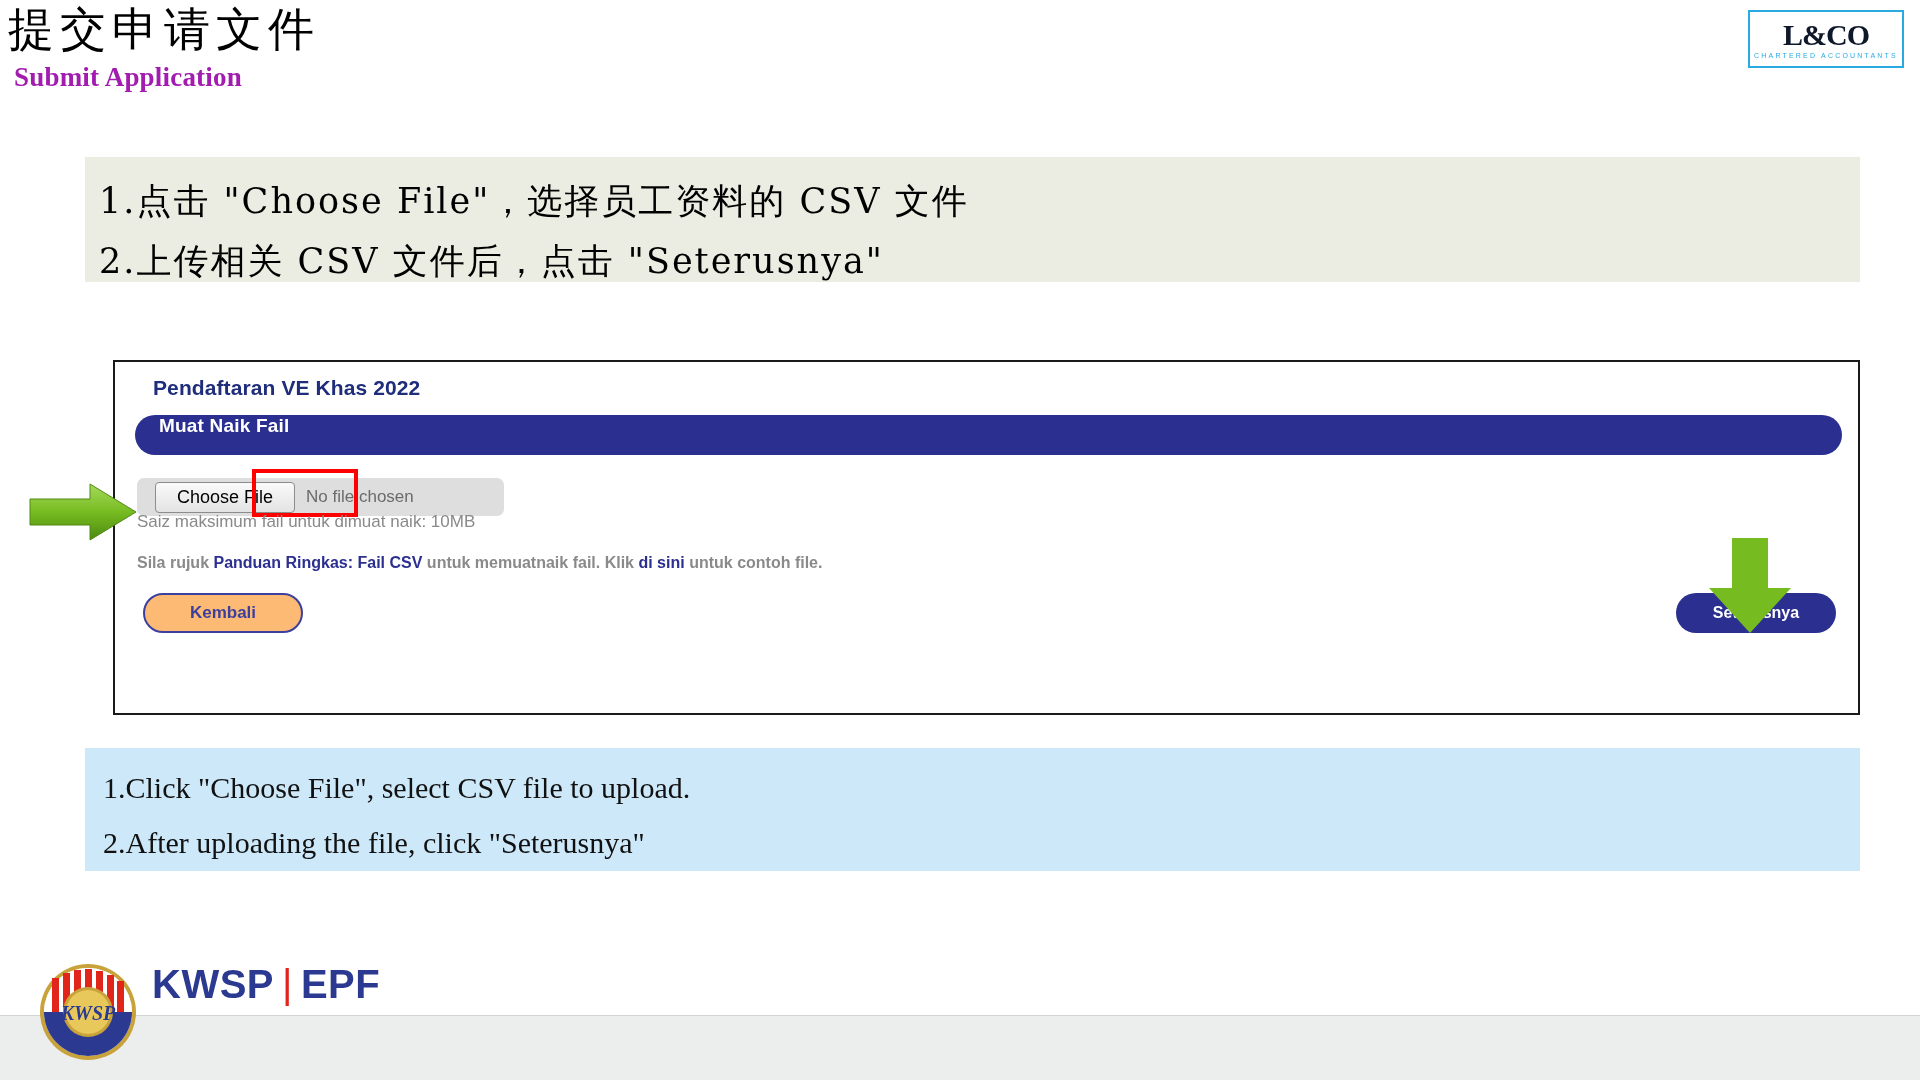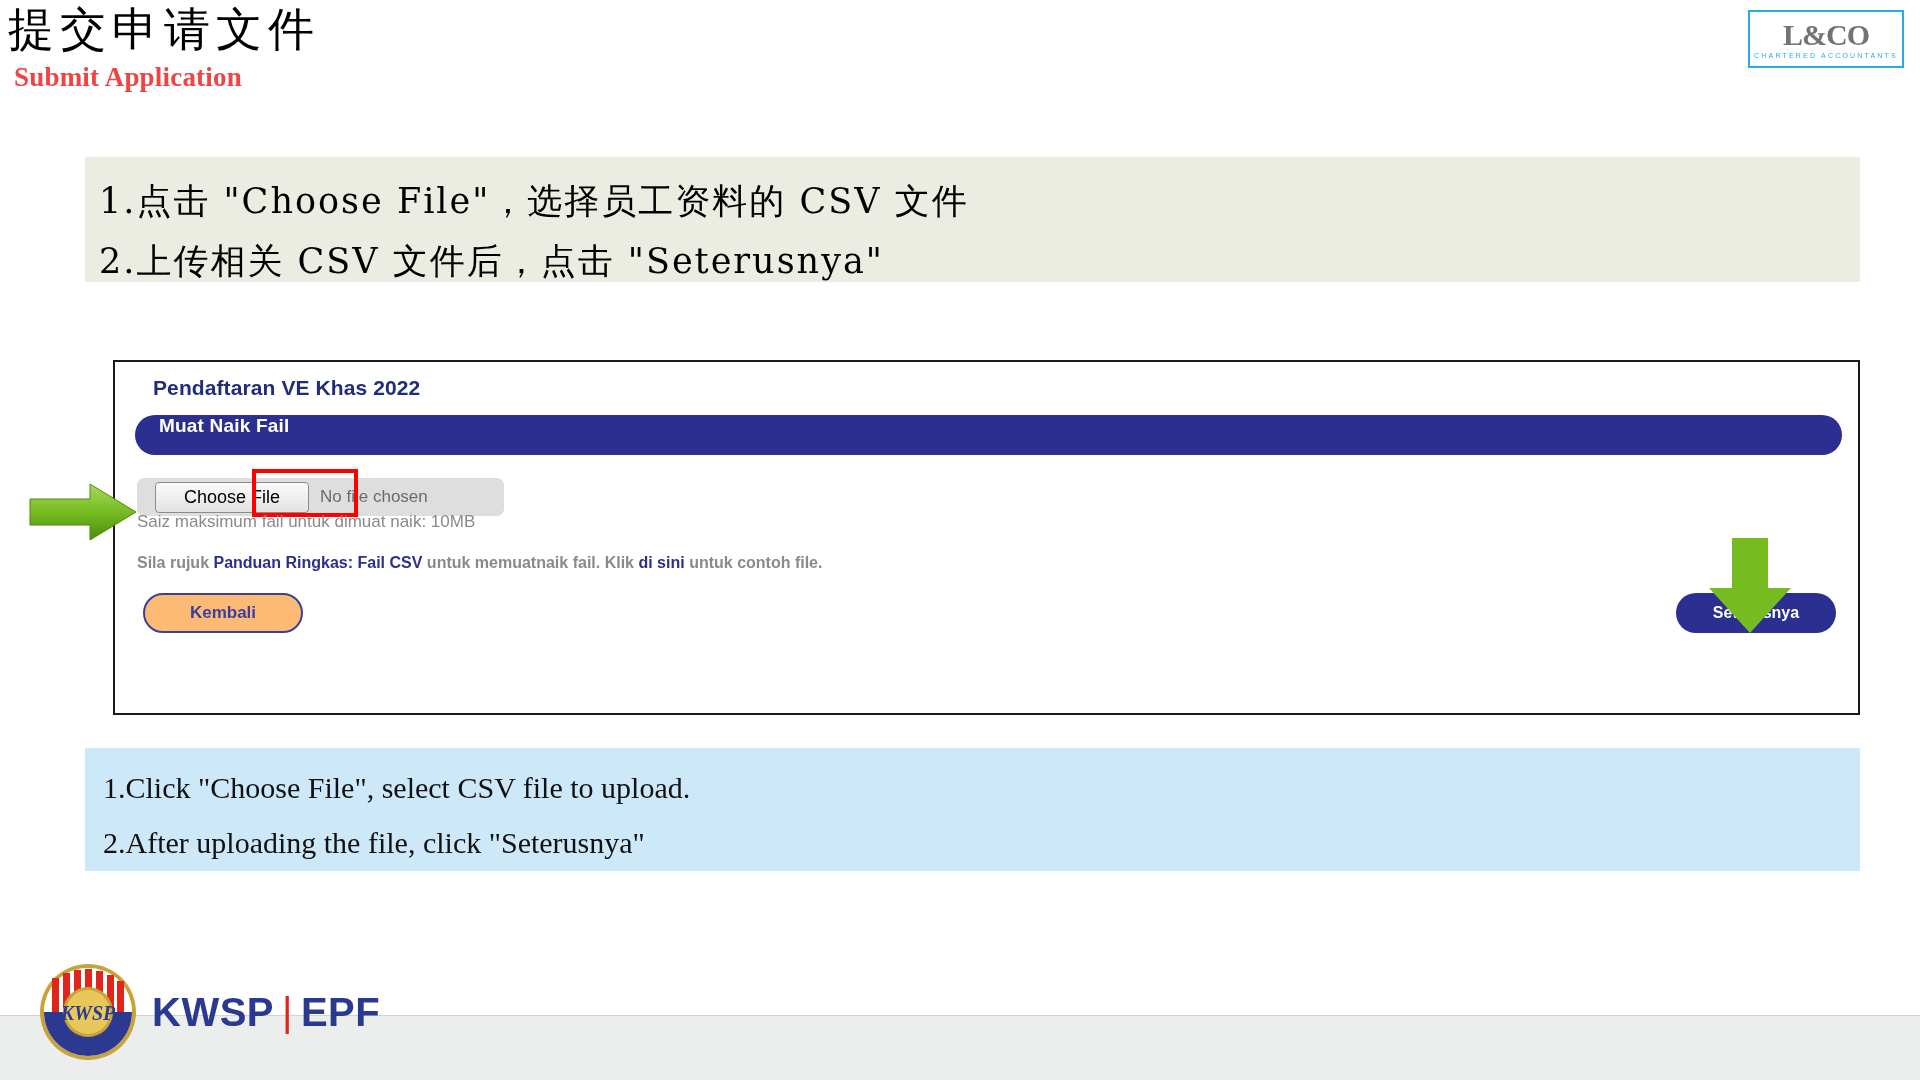--- a/index.html
+++ b/index.html
@@ -14,35 +14,35 @@
   
   .title-zh {
     position: absolute; left: 8px; top: -2px;
     font-family: "DejaVu Serif", "Liberation Serif", serif;
     font-size: 46px; line-height: 62px; color: #000;
     letter-spacing: 6px; font-weight: 400;
   }
   .title-en {
     position: absolute; left: 14px; top: 62px;
     font-family: "Liberation Serif", "DejaVu Serif", serif;
-    font-size: 27px; font-weight: 700; color: #ef4444; letter-spacing: .2px;
+    font-size: 27px; font-weight: 700; color: #a21caf; letter-spacing: .2px;
   }
 
   
   .lco-logo {
     position: absolute; right: 16px; top: 10px;
     width: 156px; height: 58px;
     border: 2px solid #29ABE2;
     display: flex; flex-direction: column;
     align-items: center; justify-content: center;
     background: #fff;
   }
   .lco-mark {
     font-family: "Liberation Serif", "DejaVu Serif", serif;
-    font-size: 30px; font-weight: 700; color: #737373;
+    font-size: 30px; font-weight: 700; color: #0f172a;
     line-height: 30px; letter-spacing: -1px;
   }
   .lco-sub {
     font-family: "Liberation Sans", sans-serif;
     font-size: 7px; color: #29ABE2; letter-spacing: 2.2px;
     margin-top: 2px; white-space: nowrap;
   }
 
   
   .instr-zh {
@@ -85,21 +85,21 @@
   .filerow {
     position: absolute; left: 22px; top: 116px;
     width: 367px; height: 38px;
     background: #DEDEDE; border-radius: 7px;
     display: flex; align-items: center;
   }
   .choose-btn {
     margin-left: 18px;
     background: linear-gradient(#fafafa,#e3e3e3);
     border: 1px solid #8c8c8c; border-radius: 4px;
-    padding: 4px 28px; font-size: 18px; color: #000;
+    padding: 4px 21px; font-size: 18px; color: #000;
     font-family: "Liberation Sans", sans-serif; white-space: nowrap;
   }
   .no-file {
     margin-left: 11px; font-size: 17px; color: #6b6b6b;
     font-family: "Liberation Sans", sans-serif;
   }
   .redbox {
     position: absolute; left: 137px; top: 107px;
     width: 106px; height: 48px;
     border: 4px solid #FF0000; background: transparent;
@@ -149,21 +149,21 @@
     font-family: "Liberation Serif", "DejaVu Serif", serif;
     font-size: 30px; line-height: 55px; color: #111;
   }
 
   
   .footer-bar {
     position: absolute; left: 0; top: 1015px;
     width: 1920px; height: 65px; background: #ECEEED;
     border-top: 1px solid #d2d4d3;
   }
-  .kwsp-wrap { position: absolute; left: 38px; top: 962px; display: flex; align-items: center; }
+  .kwsp-wrap { position: absolute; left: 38px; top: 962px; display: flex; align-items: flex-start; }
   .kwsp-emblem { width: 100px; height: 100px; position: relative; }
   .kwsp-text {
     margin-left: 14px; font-size: 40px; font-weight: 700;
     color: #2B3990; font-family: "Liberation Sans", sans-serif;
     letter-spacing: .5px; display: flex; align-items: center; white-space: nowrap;
   }
   .kwsp-sep { color: #E1251B; margin: 0 8px; font-weight: 400; }
 </style>
 </head>
 <body>

